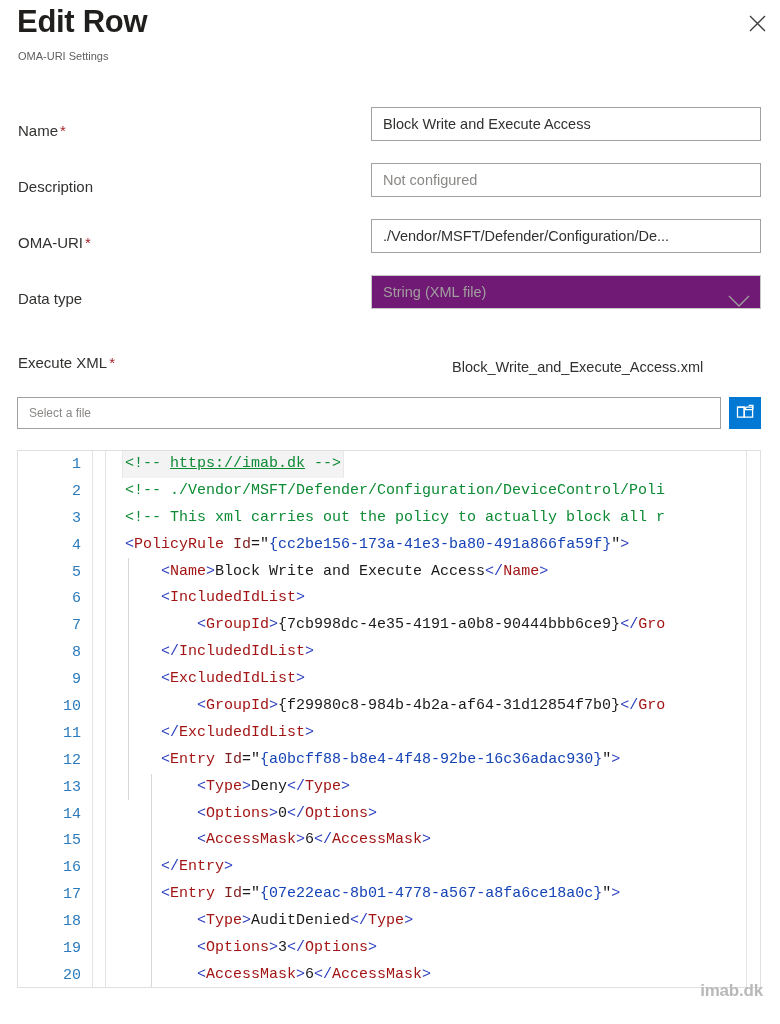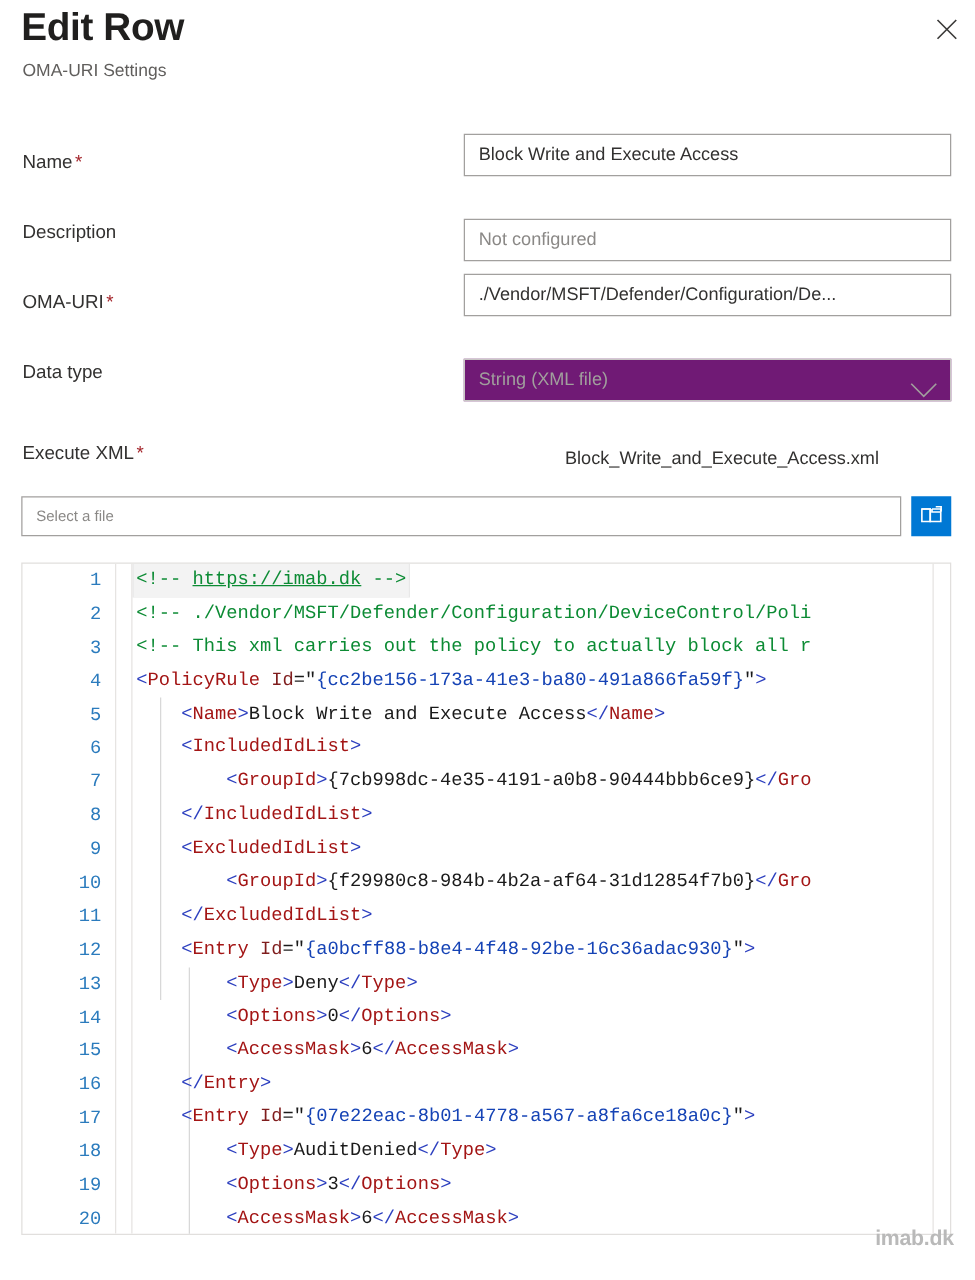--- a/index.html
+++ b/index.html
@@ -29,21 +29,21 @@
     font-size: 31px;
     font-weight: bold;
     letter-spacing: -0.3px;
     color: #201f1e;
     line-height: 40px;
   }
   .page-subtitle {
     position: absolute;
     left: 18px;
     top: 46px;
-    font-size: 14px;
+    font-size: 11px;
     color: #605e5c;
     line-height: 20px;
   }
   .close-button {
     position: absolute;
     right: 6px;
     top: 6px;
     width: 34px;
     height: 34px;
     display: flex;
@@ -89,21 +89,21 @@
     font-family: "Liberation Sans", sans-serif;
     font-size: 14.5px;
     color: #323130;
     padding: 0 11px;
     line-height: 32px;
     white-space: nowrap;
     overflow: hidden;
     text-overflow: ellipsis;
     border-radius: 0;
   }
-  .field-control.placeholder { color: #8a8886; margin-top: 12px; }
+  .field-control.placeholder { color: #8a8886; }
   .field-control.disabled {
     background: #701a75;
     border-color: #c8c6c4;
     color: #a19f9d;
   }
   .dropdown-wrap { position: relative; }
   .chevron {
     position: absolute;
     right: 10px;
     top: 11px;
@@ -202,21 +202,21 @@
     height: 100%;
   }
   .code-text {
     flex: 1 1 auto;
     font-family: "Liberation Mono", monospace;
     font-size: 15px;
     line-height: 26.9px;
     color: #1a1a1a;
     position: relative;
     overflow: hidden;
-    padding-left: 2px;
+    padding-left: 18px;
   }
   .code-text-inner { display: inline-block; padding: 0 2px; }
   
   .gutter-rule, .fold-rule, .minimap-rule {
     position: absolute;
     top: 0;
     bottom: 0;
     width: 1px;
     background: #e6e4e2;
   }

